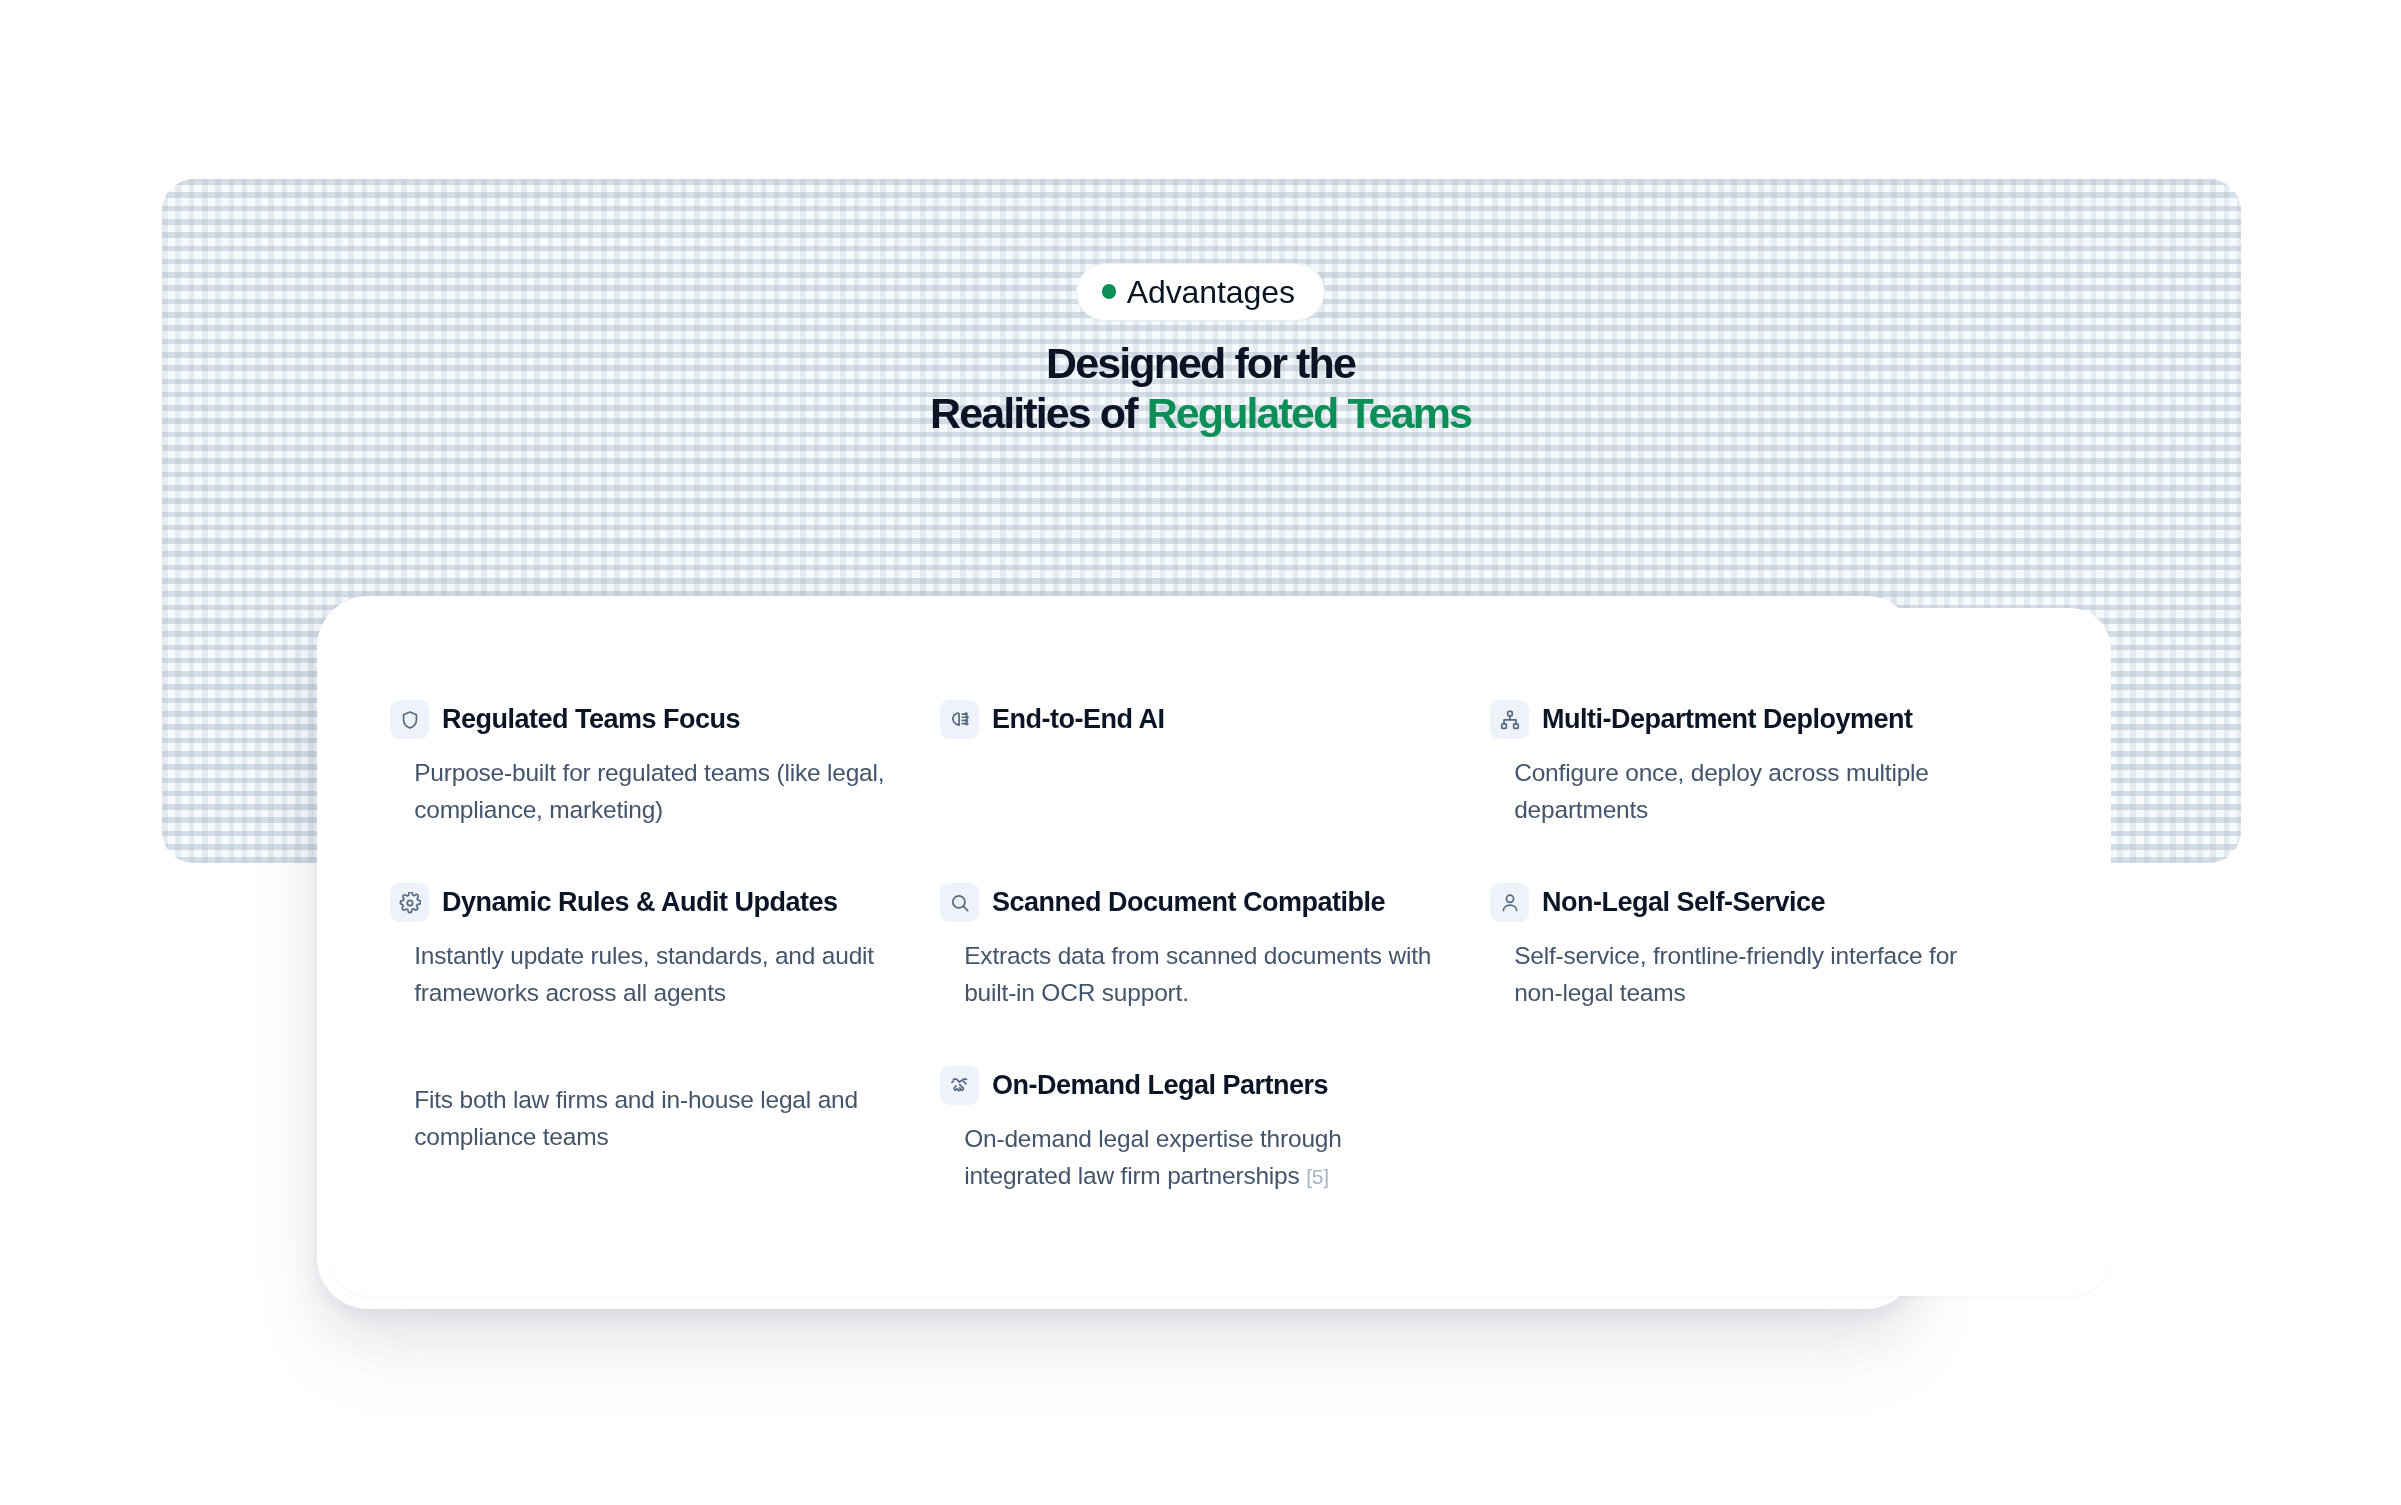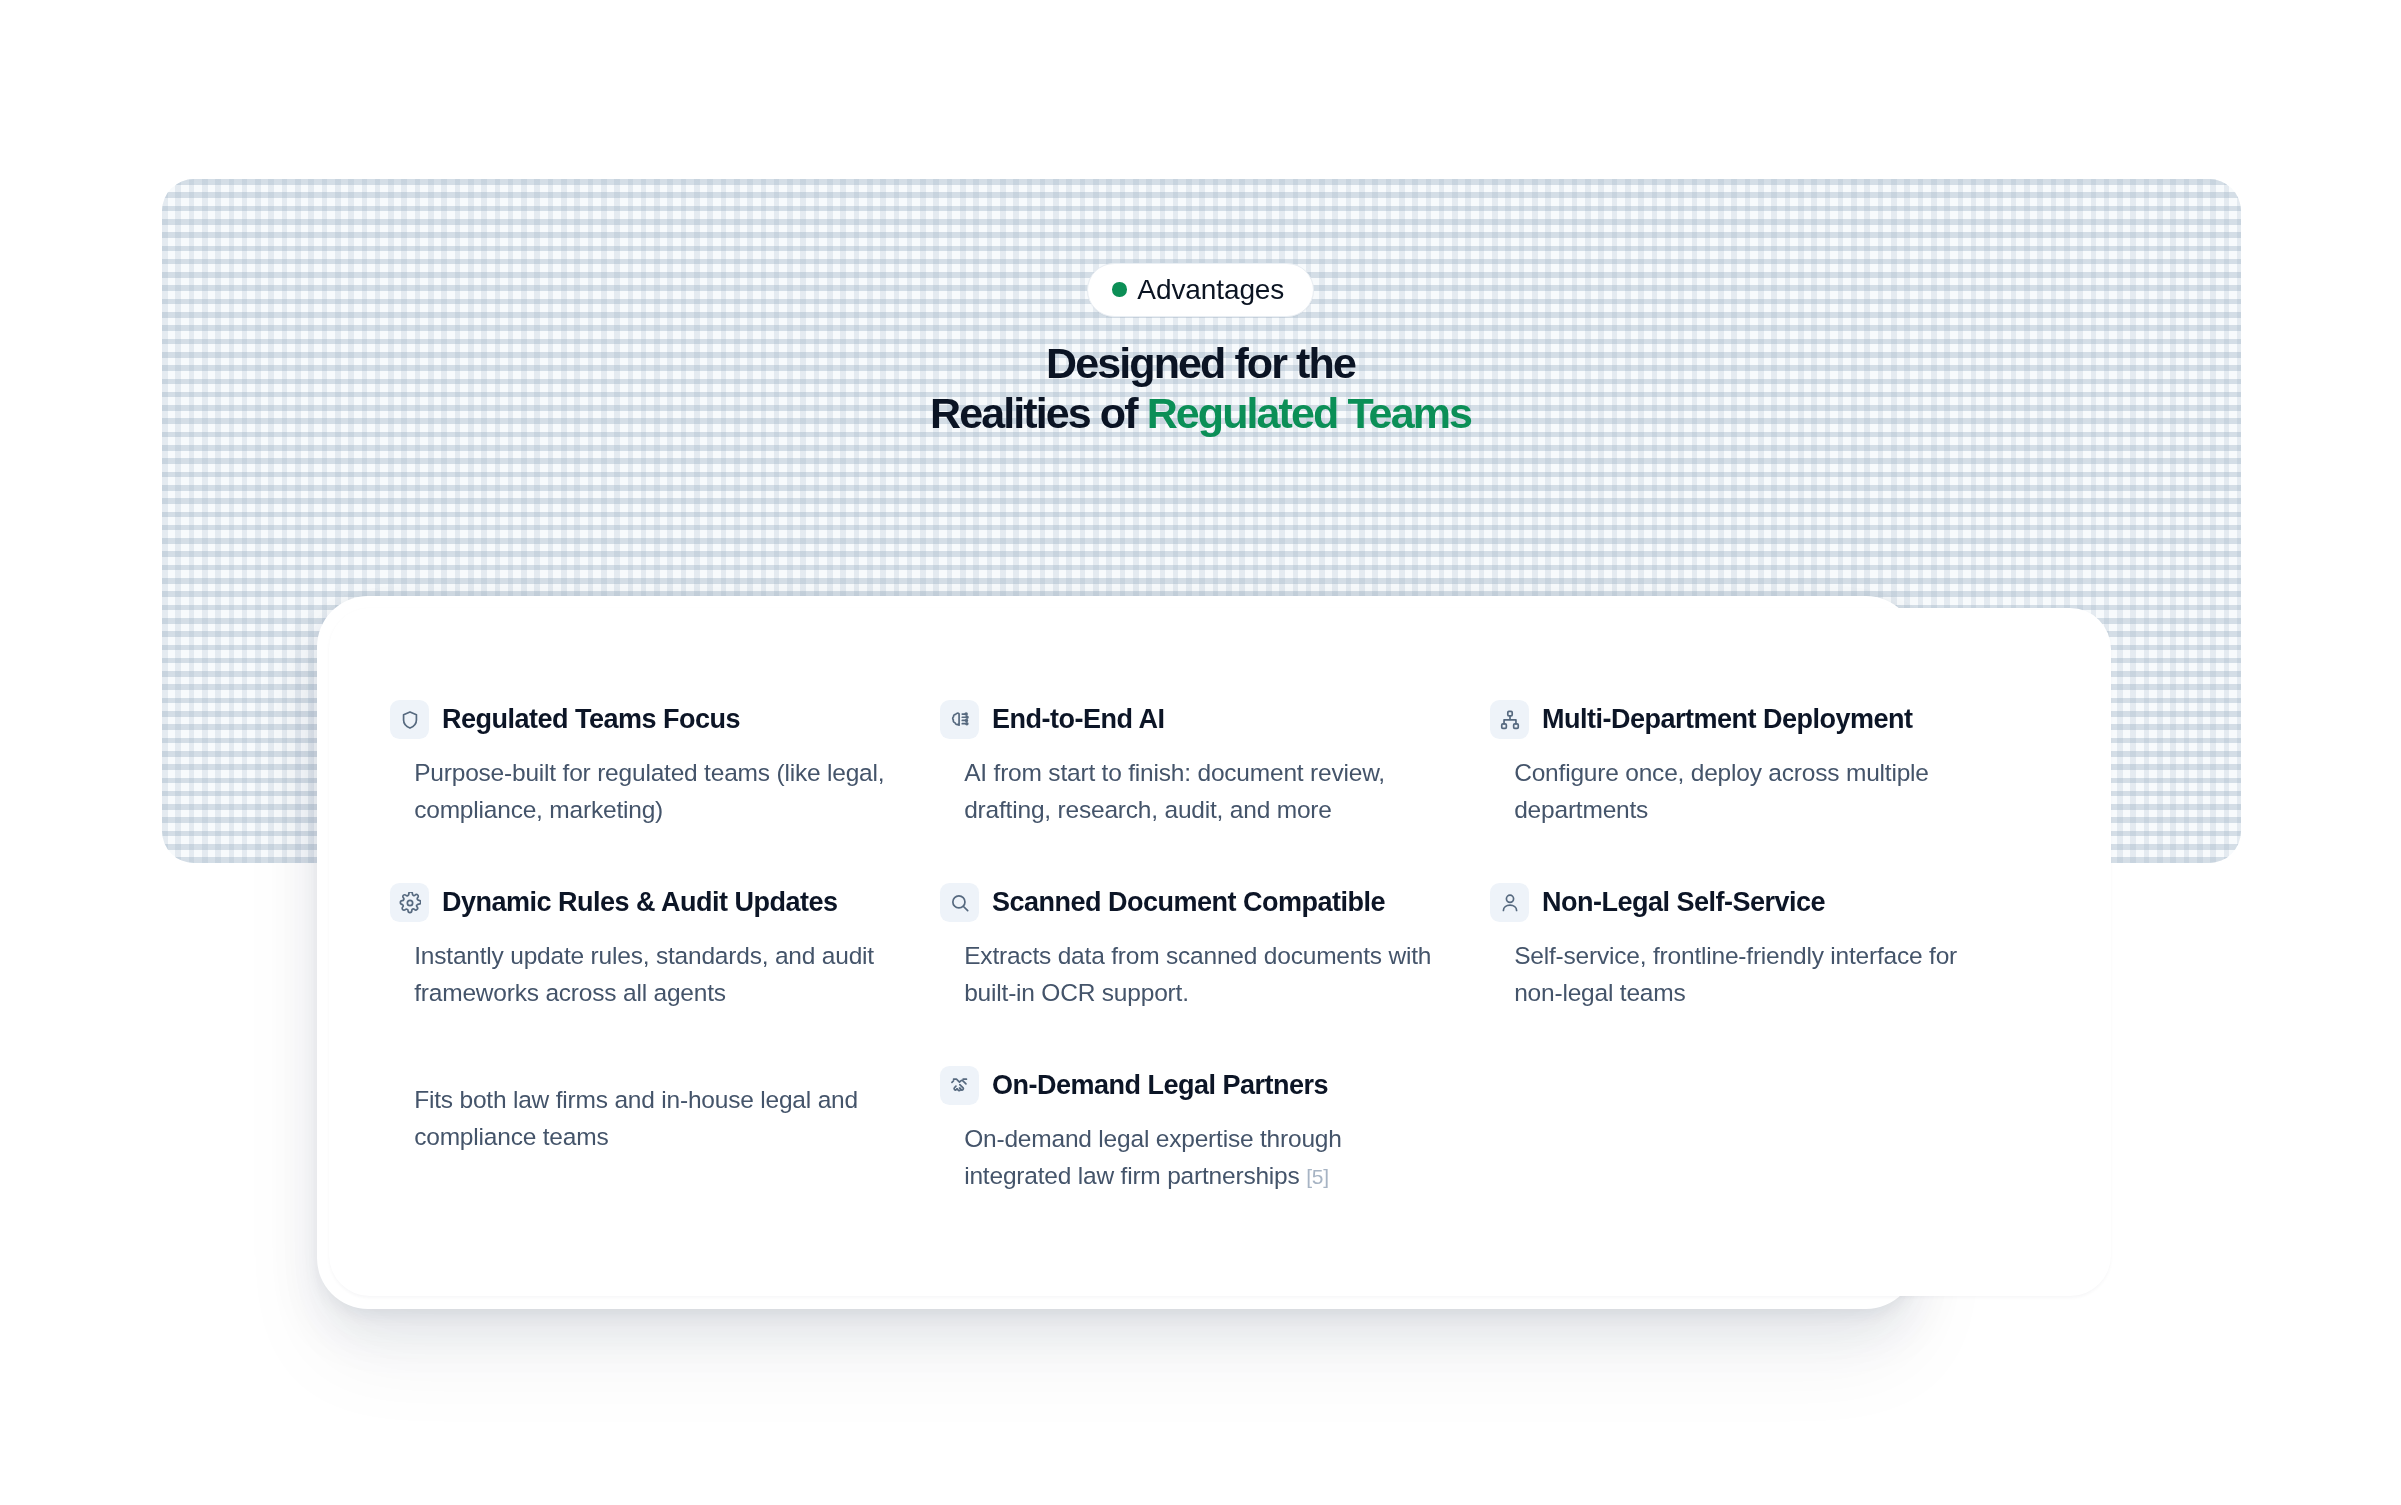--- a/index.html
+++ b/index.html
@@ -82,21 +82,21 @@
     padding: 11.7px 29px 12.8px 24.5px;
     box-shadow: 0 0.6px 1.1px rgba(16,35,60,0.04);
   }
   .badge-dot {
     width: 14.5px; height: 14.5px;
     border-radius: 50%;
     background: #0c8f56;
     flex: none;
   }
   .badge-text {
-    font-size: 28px;
+    font-size: 32px;
     line-height: 1;
     font-weight: 400;
     color: #0b1422;
     letter-spacing: -0.1px;
     white-space: nowrap;
   }
 
   
   .headline {
     position: absolute;
@@ -243,21 +243,20 @@
           <div class="feature-head">
             <span class="icon-tile">
               <svg viewBox="0 0 24 24">
                 <path d="M11 5.2c-1.1-1-3-0.8-3.7 0.6-1.5 0-2.6 1.3-2.3 2.7-1.2 0.7-1.3 2.5-0.2 3.3-0.6 1.4 0.3 3 1.8 3.2 0.2 1.5 1.9 2.4 3.2 1.7 0.4 0.6 1.2 0.9 1.2 0.9V5.6"></path>
                 <path d="M14.5 5.5h3.2M14.5 9h4.2M14.5 12.5h3.6M14.5 16h4"></path>
                 <path d="M17.7 5.5a1 1 0 1 0 2 0 1 1 0 1 0-2 0M18.7 9a1 1 0 1 0 2 0 1 1 0 1 0-2 0M18.1 12.5a1 1 0 1 0 2 0 1 1 0 1 0-2 0M18.5 16a1 1 0 1 0 2 0 1 1 0 1 0-2 0"></path>
               </svg>
             </span>
             <span class="feature-title">End-to-End AI</span>
           </div>
-          <p class="feature-desc"><span>AI from start to finish: document review, drafting, research, audit, and more</span></p>
         </div>
 
         <div class="feature">
           <div class="feature-head">
             <span class="icon-tile">
               <svg viewBox="0 0 24 24">
                 <rect x="9.6" y="2.6" width="4.8" height="4.8" rx="1.2"></rect>
                 <rect x="3" y="16.2" width="5" height="5" rx="1.2"></rect>
                 <rect x="16" y="16.2" width="5" height="5" rx="1.2"></rect>
                 <path d="M12 7.4v4.4M5.5 16.2v-4.4h13v4.4"></path>

